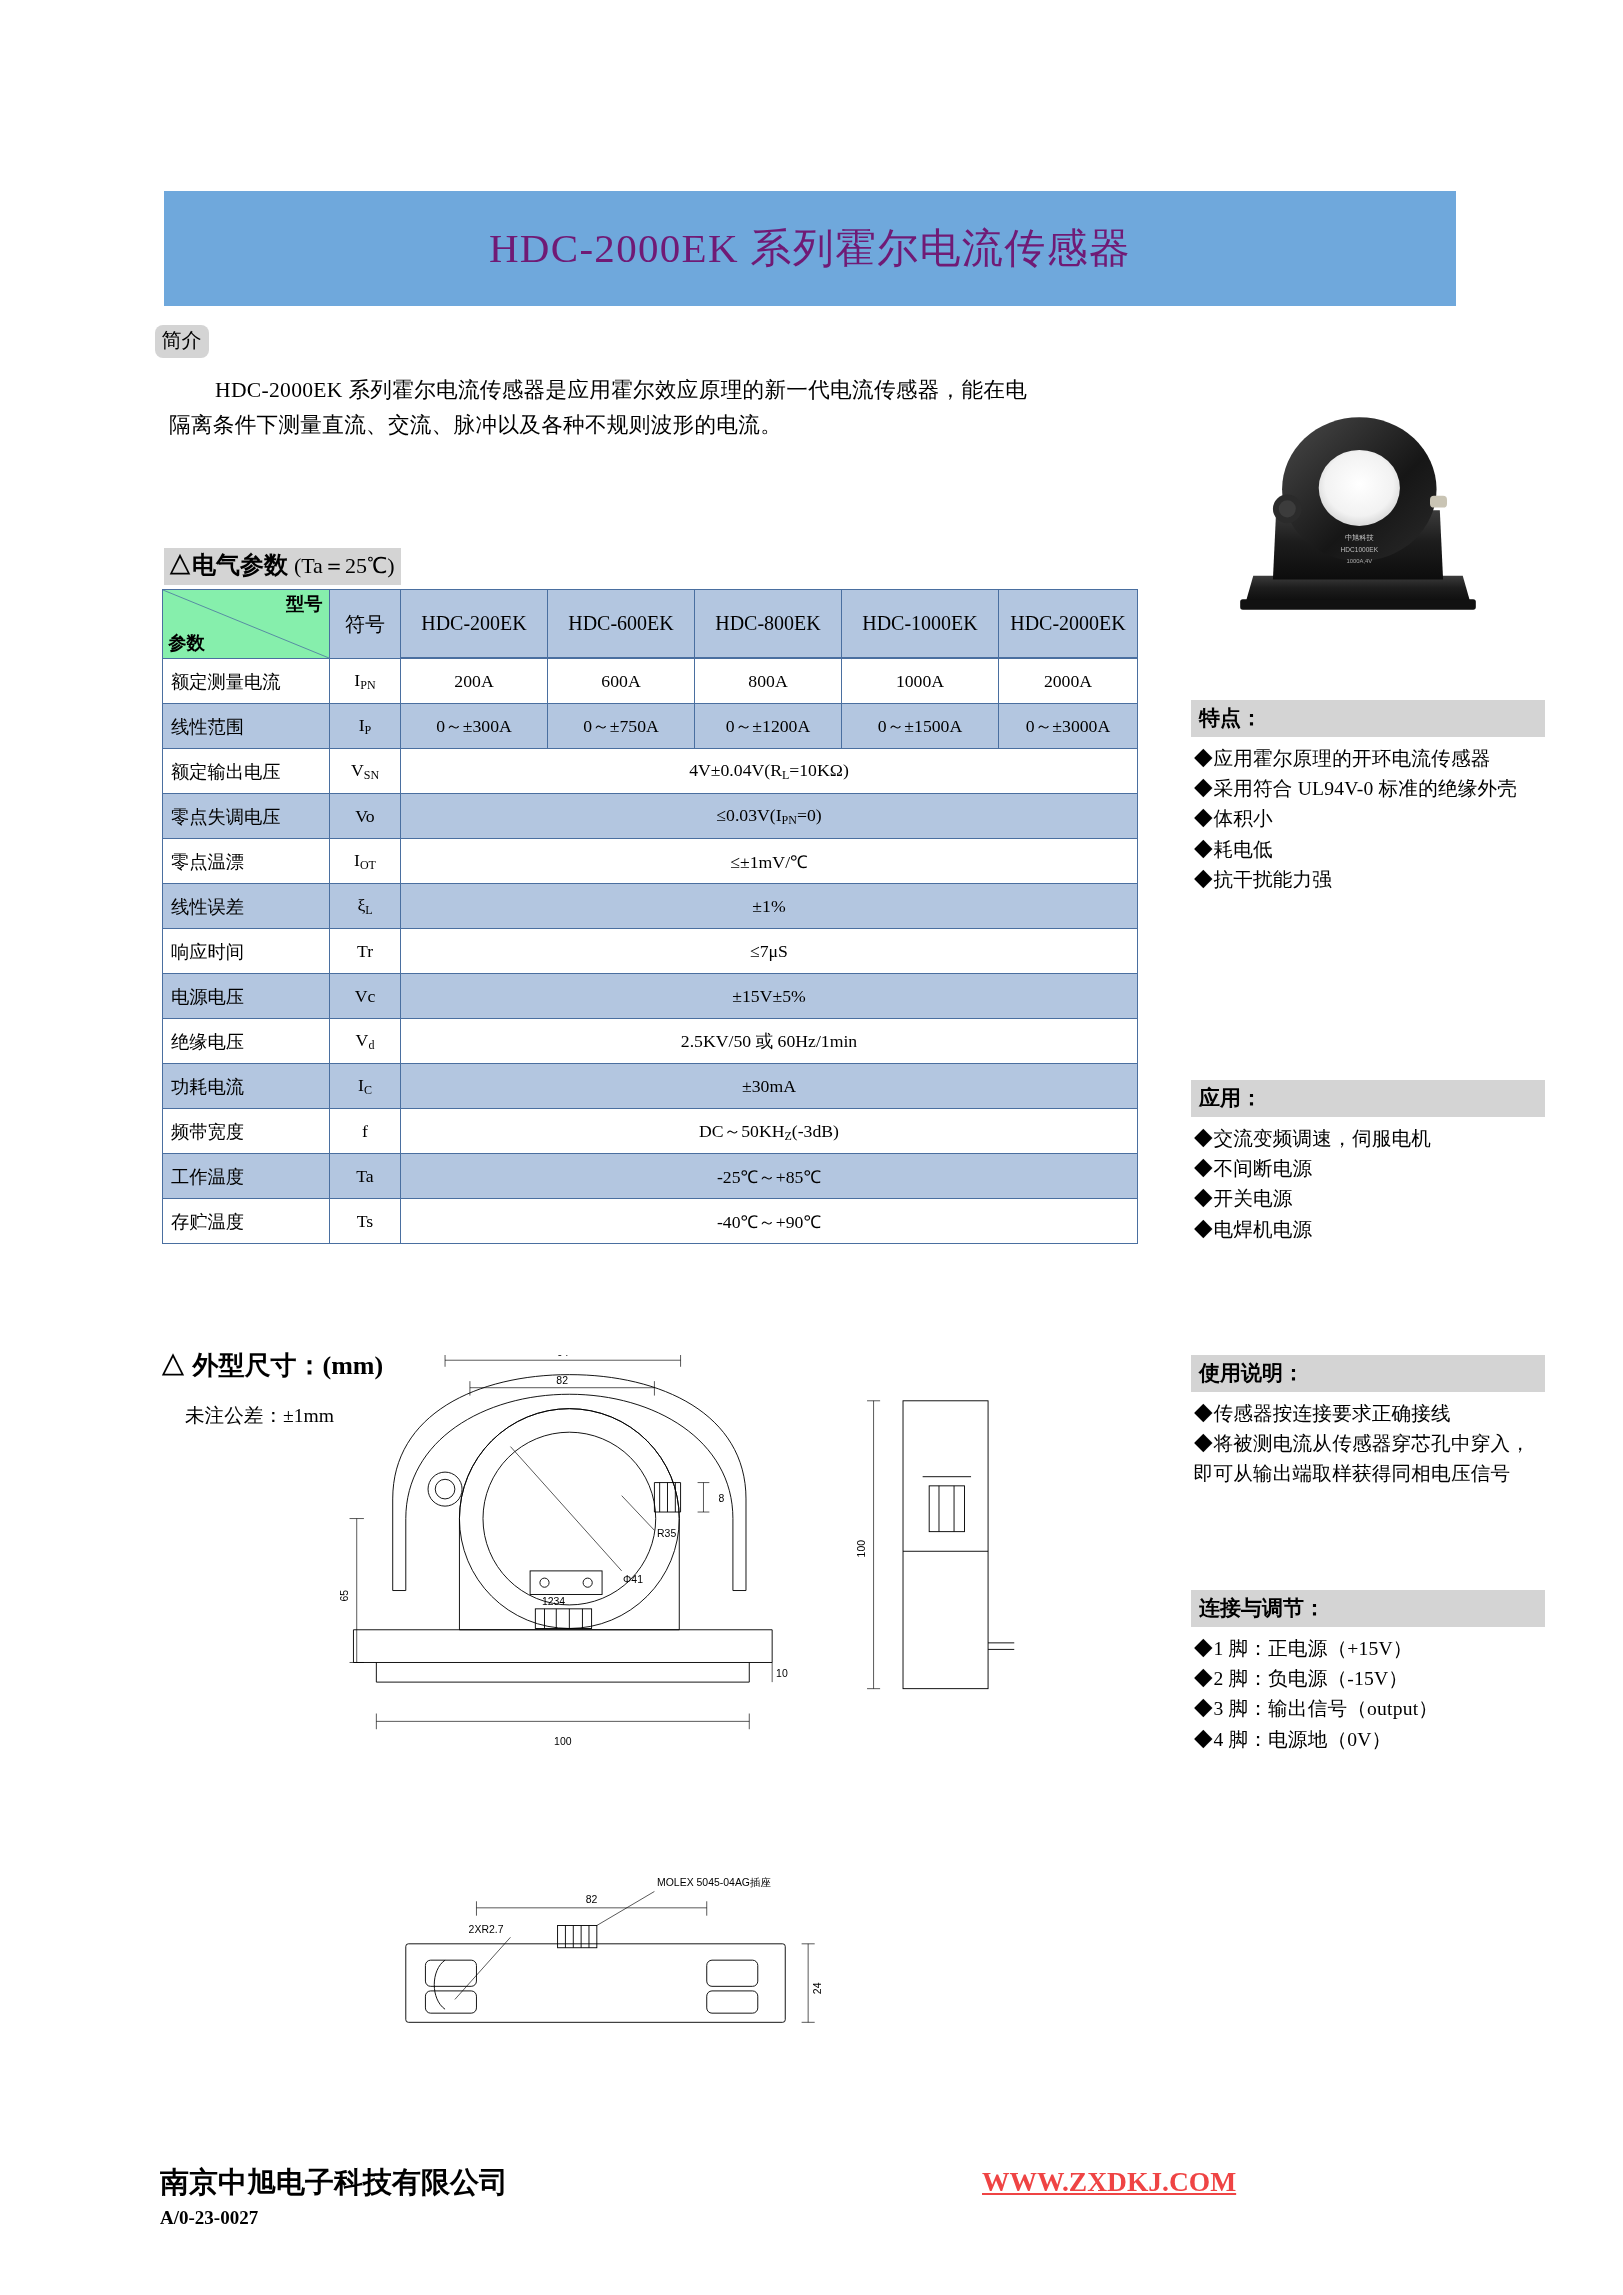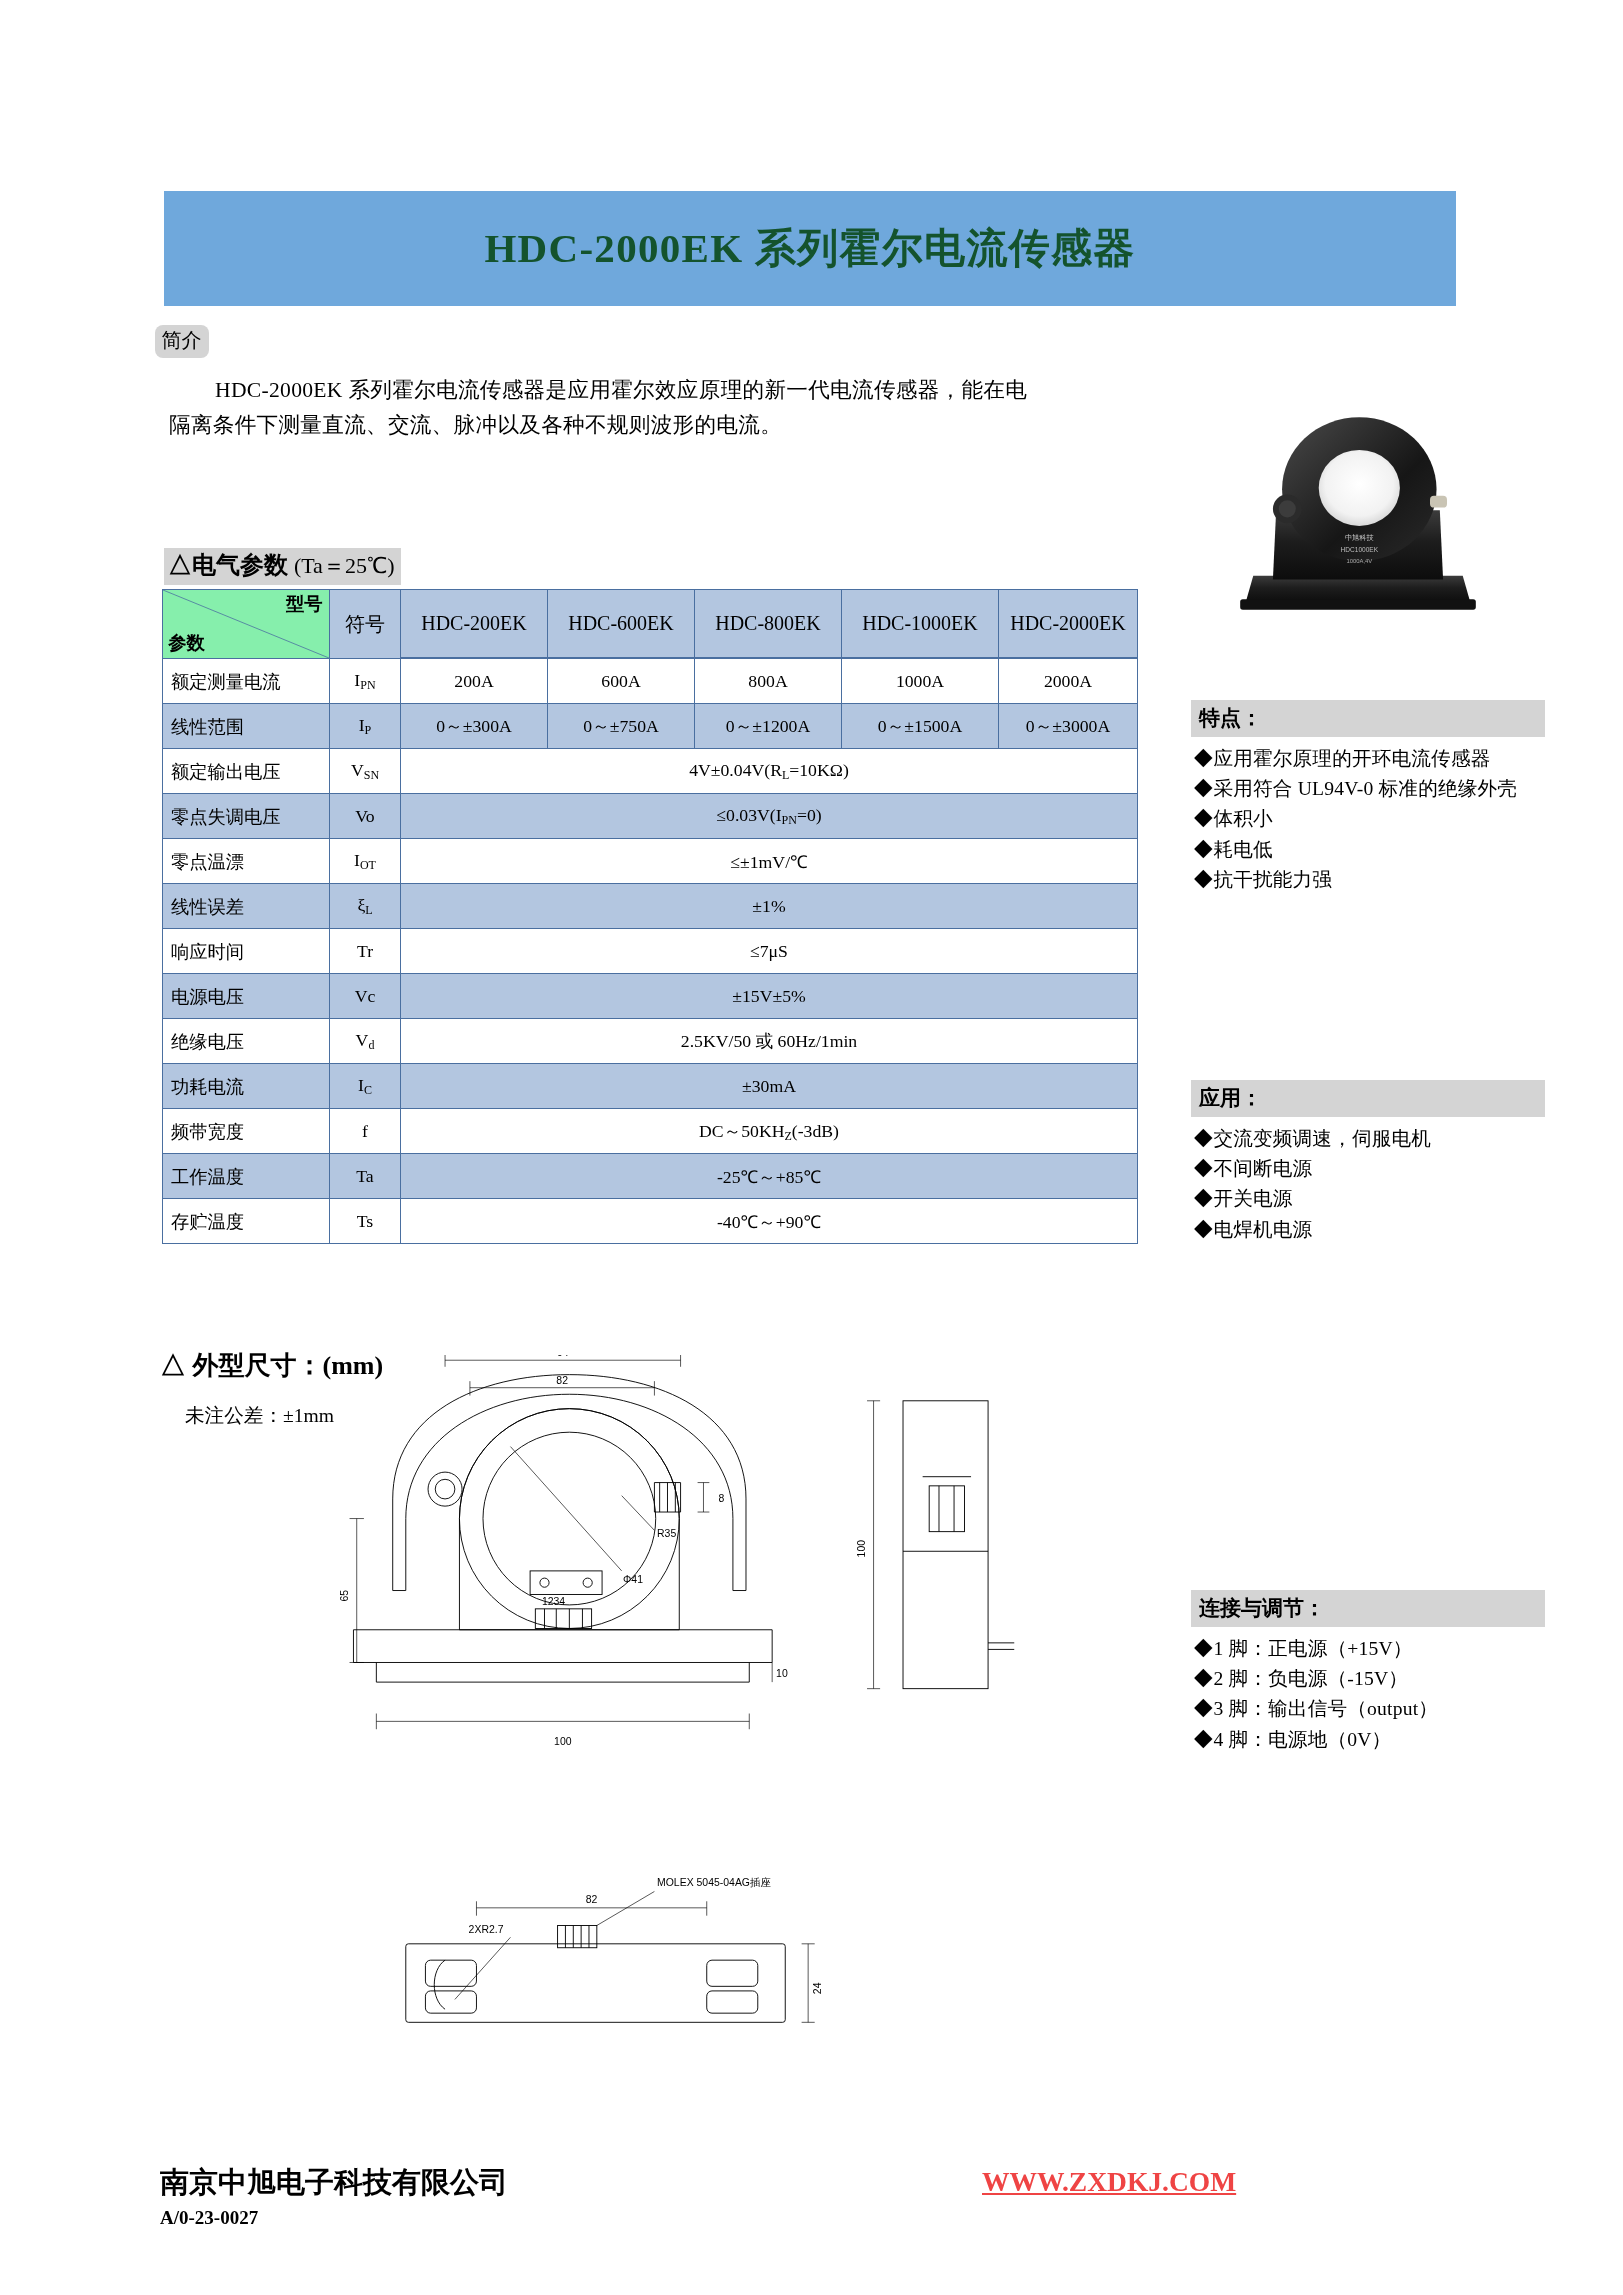--- a/index.html
+++ b/index.html
@@ -29,24 +29,24 @@
     top: 191px;
     width: 1292px;
     height: 115px;
     background: #6fa8dc;
     display: flex;
     align-items: center;
     justify-content: center;
   }
   .title-banner .title-text {
     font-family: "Liberation Serif", serif;
-    font-weight: bold;
+    font-weight: normal;
     font-size: 41px;
     letter-spacing: 1.3px;
-    color: #14532d;
+    color: #701a75;
   }
 
   
   .sec-label {
     background: #d4d4d4;
     display: inline-block;
     padding: 2px 7.9px 3.9px 6.5px;
     font-size: 20px;
     font-family: "Liberation Serif", serif;
   }
@@ -413,20 +413,27 @@
   <div class="right-col" style="top:1080px">
     <div class="rc-head">应用：</div>
     <div class="rc-list">
       <div class="rc-item">◆交流变频调速，伺服电机</div>
       <div class="rc-item">◆不间断电源</div>
       <div class="rc-item">◆开关电源</div>
       <div class="rc-item">◆电焊机电源</div>
     </div>
   </div>
 
+  <div class="right-col" style="top:1355px">
+    <div class="rc-head">使用说明：</div>
+    <div class="rc-list">
+      <div class="rc-item">◆传感器按连接要求正确接线</div>
+      <div class="rc-item">◆将被测电流从传感器穿芯孔中穿入，即可从输出端取样获得同相电压信号</div>
+    </div>
+  </div>
 
   <div class="right-col" style="top:1590px">
     <div class="rc-head">连接与调节：</div>
     <div class="rc-list">
       <div class="rc-item">◆1 脚：正电源（+15V）</div>
       <div class="rc-item">◆2 脚：负电源（-15V）</div>
       <div class="rc-item">◆3 脚：输出信号（output）</div>
       <div class="rc-item">◆4 脚：电源地（0V）</div>
     </div>
   </div>

